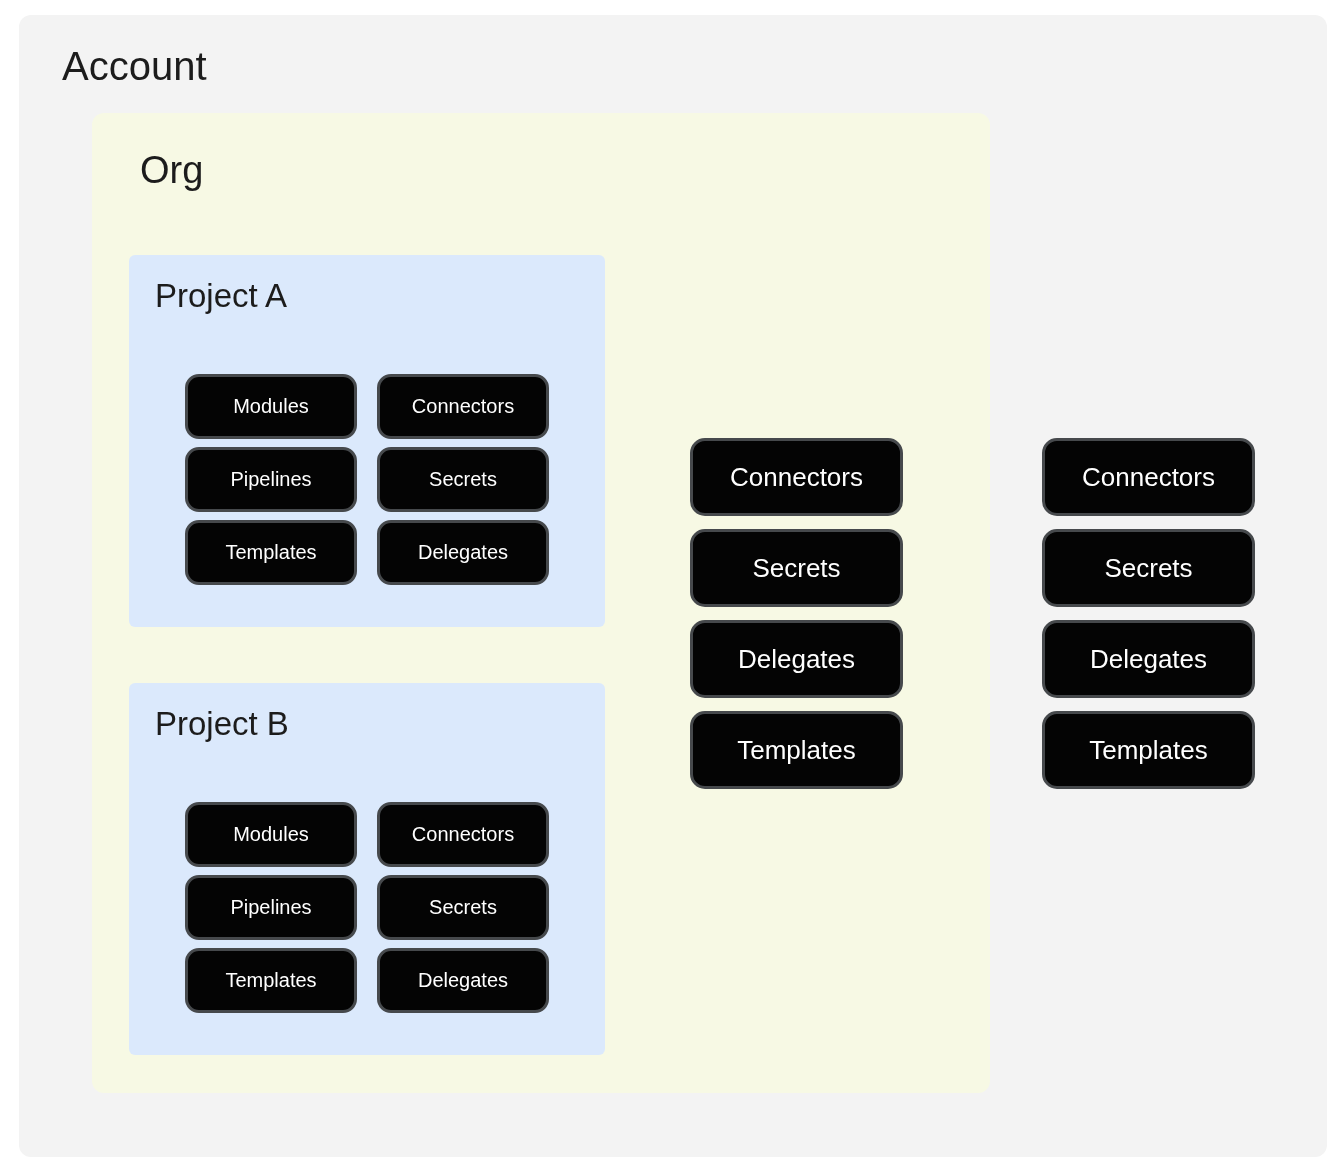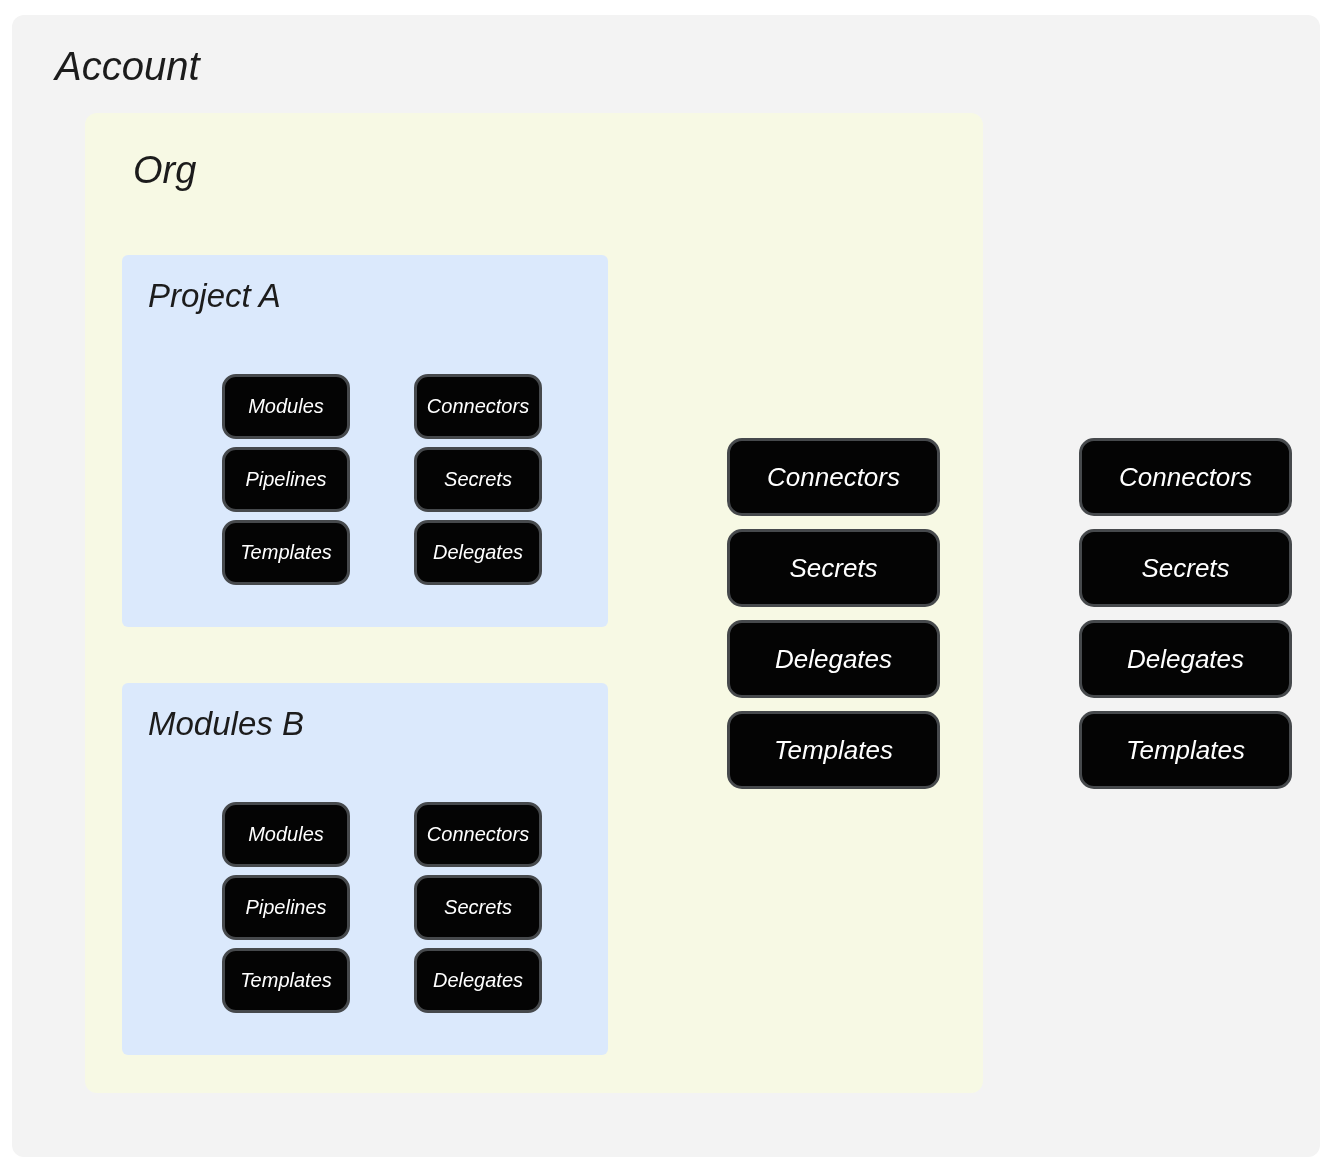--- a/index.html
+++ b/index.html
@@ -10,27 +10,26 @@
   .canvas {
     position: relative;
     width: 1333px;
     height: 1172px;
     background: var(--page-bg, #ffffff);
     font-family: "Liberation Sans", sans-serif;
     overflow: hidden;
   }
   .account-box {
     position: absolute;
-    left: 12px;
+    left: 19px;
     top: 15px;
     width: 1308px;
     height: 1142px;
     background: var(--account-bg, #f3f3f3);
     border-radius: 12px;
-    font-style: italic;
   }
   .title {
     position: absolute;
     color: var(--title-text, #1c1c1c);
     font-weight: 500;
     white-space: nowrap;
     line-height: 1.15;
   }
   .account-title {
     left: 43px;
@@ -51,40 +50,38 @@
     top: 36px;
     font-size: 38px;
   }
   .project-box {
     position: absolute;
     left: 37px;
     width: 476px;
     height: 372px;
     background: var(--project-bg, #dbe9fc);
     border-radius: 6px;
-    padding-left: 10px;
   }
   .project-a { top: 142px; }
   .project-b { top: 570px; }
   .project-title {
     left: 26px;
     top: 22px;
     font-size: 33px;
   }
   .pill {
     background: var(--pill-bg, #040404);
     border: 3px solid var(--pill-border, #46494c);
     border-radius: 15px;
     color: var(--pill-text, #ffffff);
     display: flex;
     align-items: center;
     justify-content: center;
     box-sizing: border-box;
     white-space: nowrap;
-    margin-left: 44px;
   }
   .pill-grid {
     position: absolute;
     left: 56px;
     top: 119px;
     display: grid;
     grid-template-columns: 172px 172px;
     grid-auto-rows: 65px;
     column-gap: 20px;
     row-gap: 8px;
@@ -129,21 +126,21 @@
           <div class="pill">Modules</div>
           <div class="pill">Connectors</div>
           <div class="pill">Pipelines</div>
           <div class="pill">Secrets</div>
           <div class="pill">Templates</div>
           <div class="pill">Delegates</div>
         </div>
       </div>
 
       <div class="project-box project-b">
-        <div class="title project-title">Modules B</div>
+        <div class="title project-title">Project B</div>
         <div class="pill-grid">
           <div class="pill">Modules</div>
           <div class="pill">Connectors</div>
           <div class="pill">Pipelines</div>
           <div class="pill">Secrets</div>
           <div class="pill">Templates</div>
           <div class="pill">Delegates</div>
         </div>
       </div>
 

